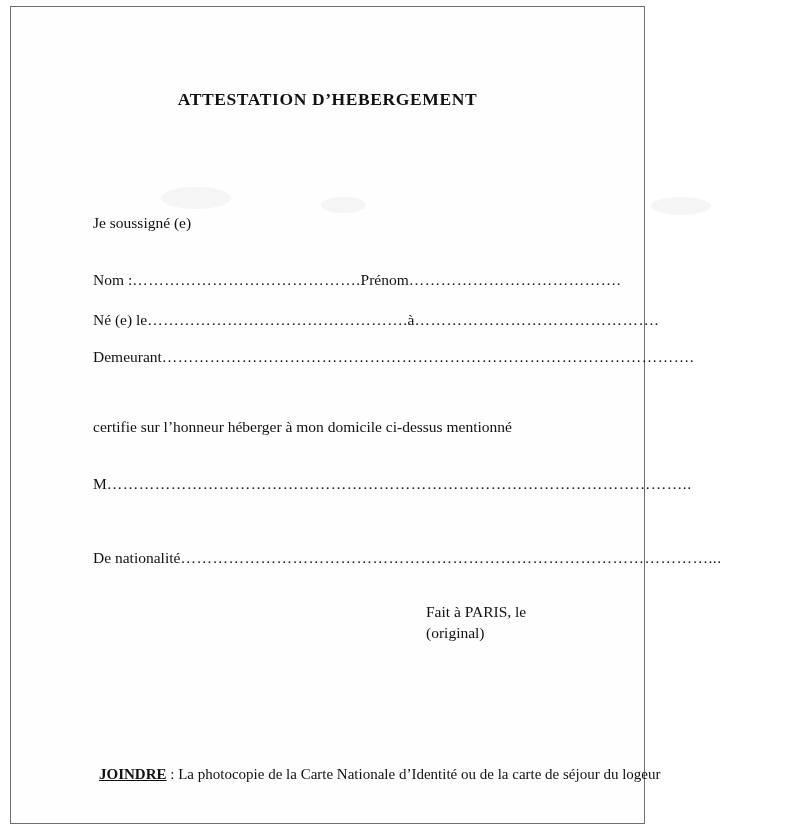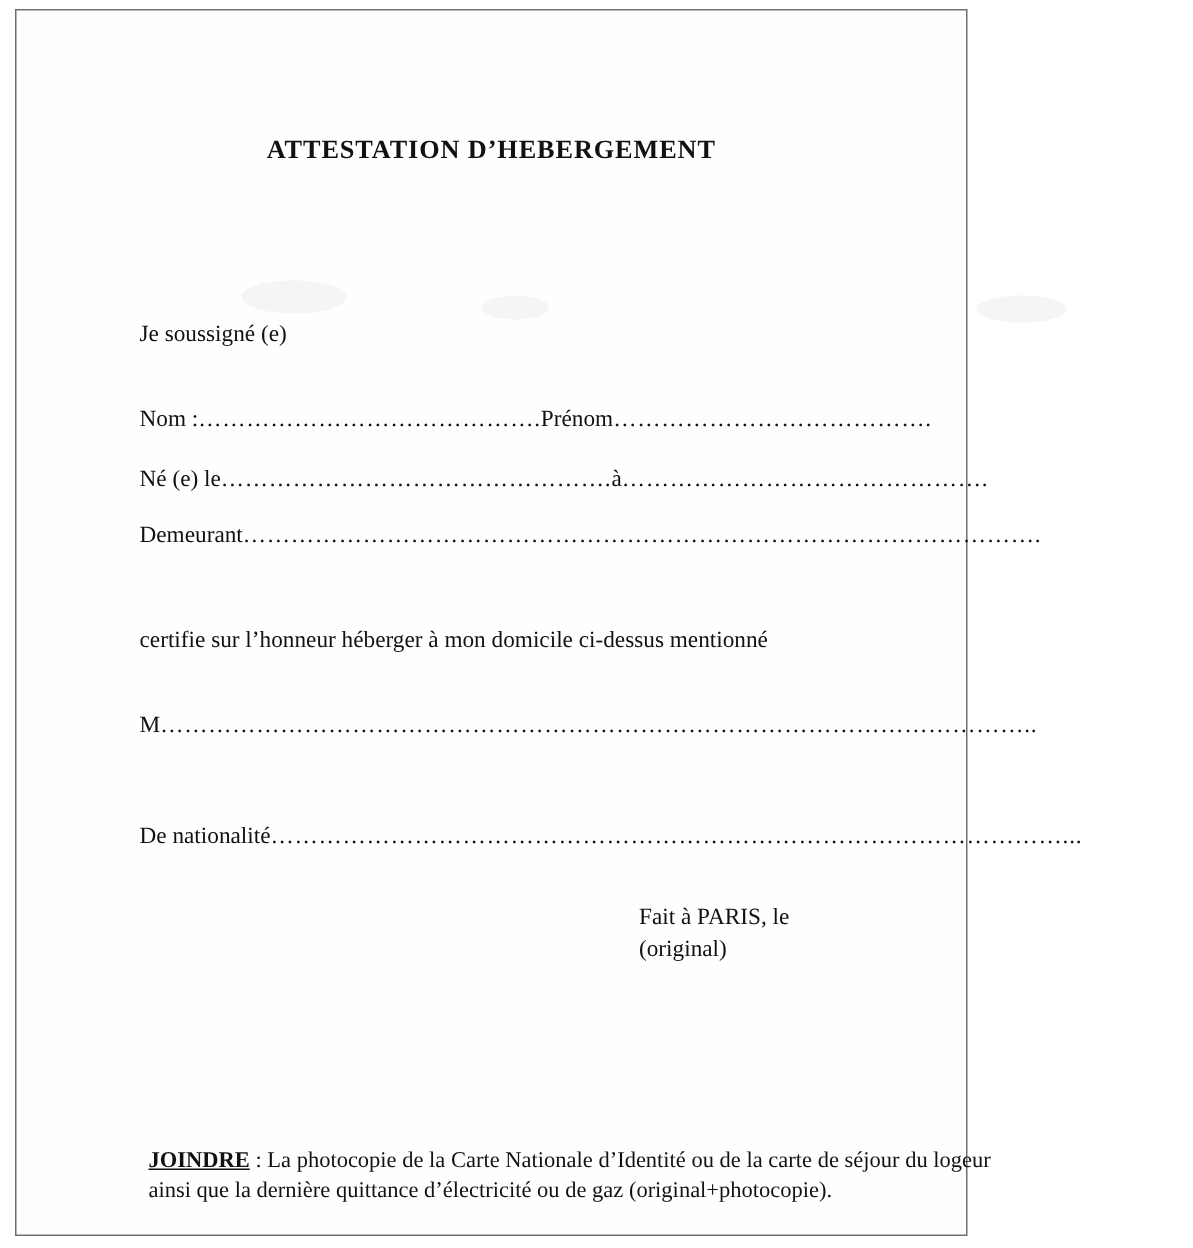--- a/index.html
+++ b/index.html
@@ -124,17 +124,16 @@
       <span>De nationalité</span><span class="dots">………………………………………………………………………………………...</span>
     </div>
 
     <div class="signature-block">
       <div>Fait à PARIS, le</div>
       <div>(original)</div>
     </div>
 
     <div class="footer">
       <span class="nowrap"><u>JOINDRE</u><span> : La photocopie de la Carte Nationale d’Identité ou de la carte de séjour du logeur</span></span>
-      <div>ainsi que la dernière quittance d’électricité ou de gaz (original+photocopie).</div>
     </div>
 
   </div>
 </div>
 
 </body></html>

